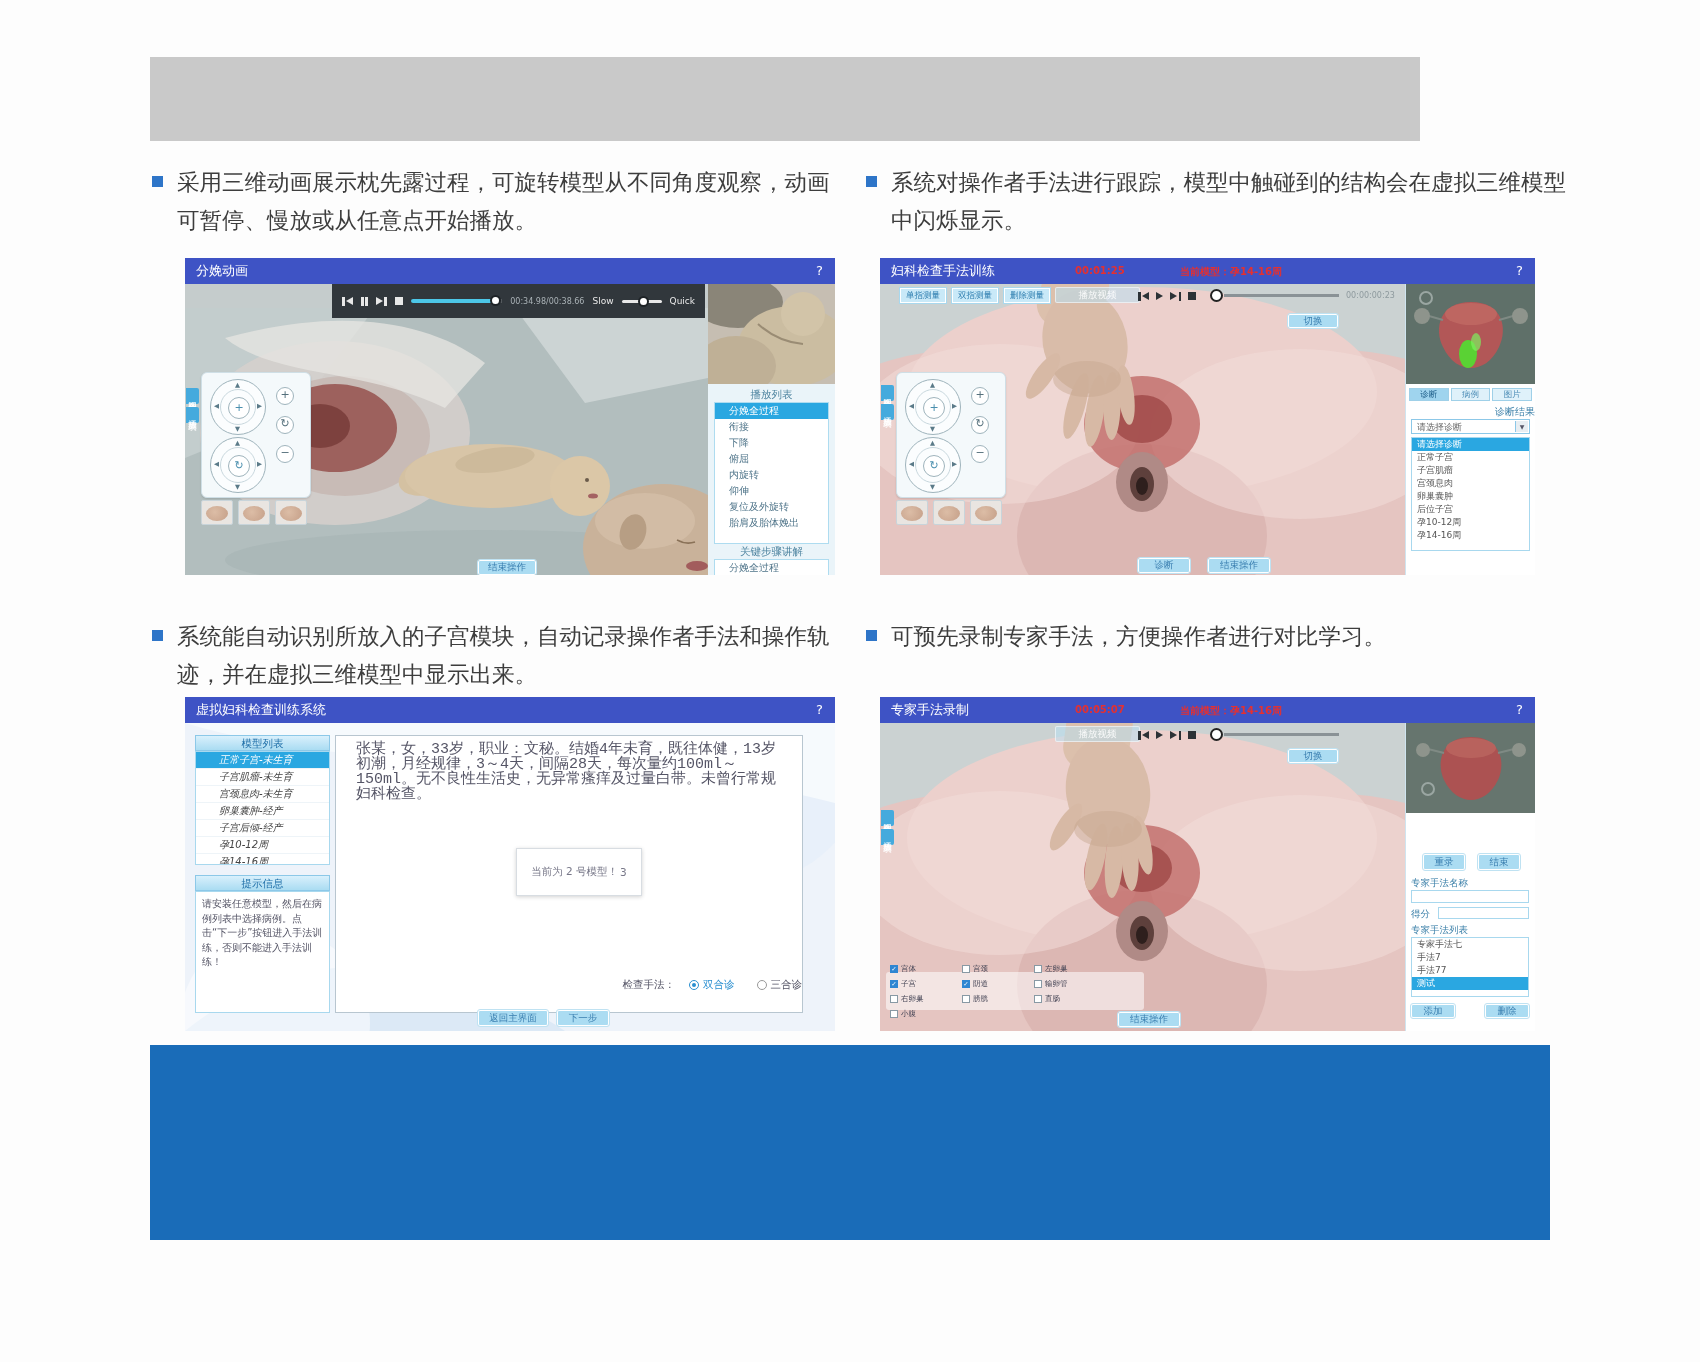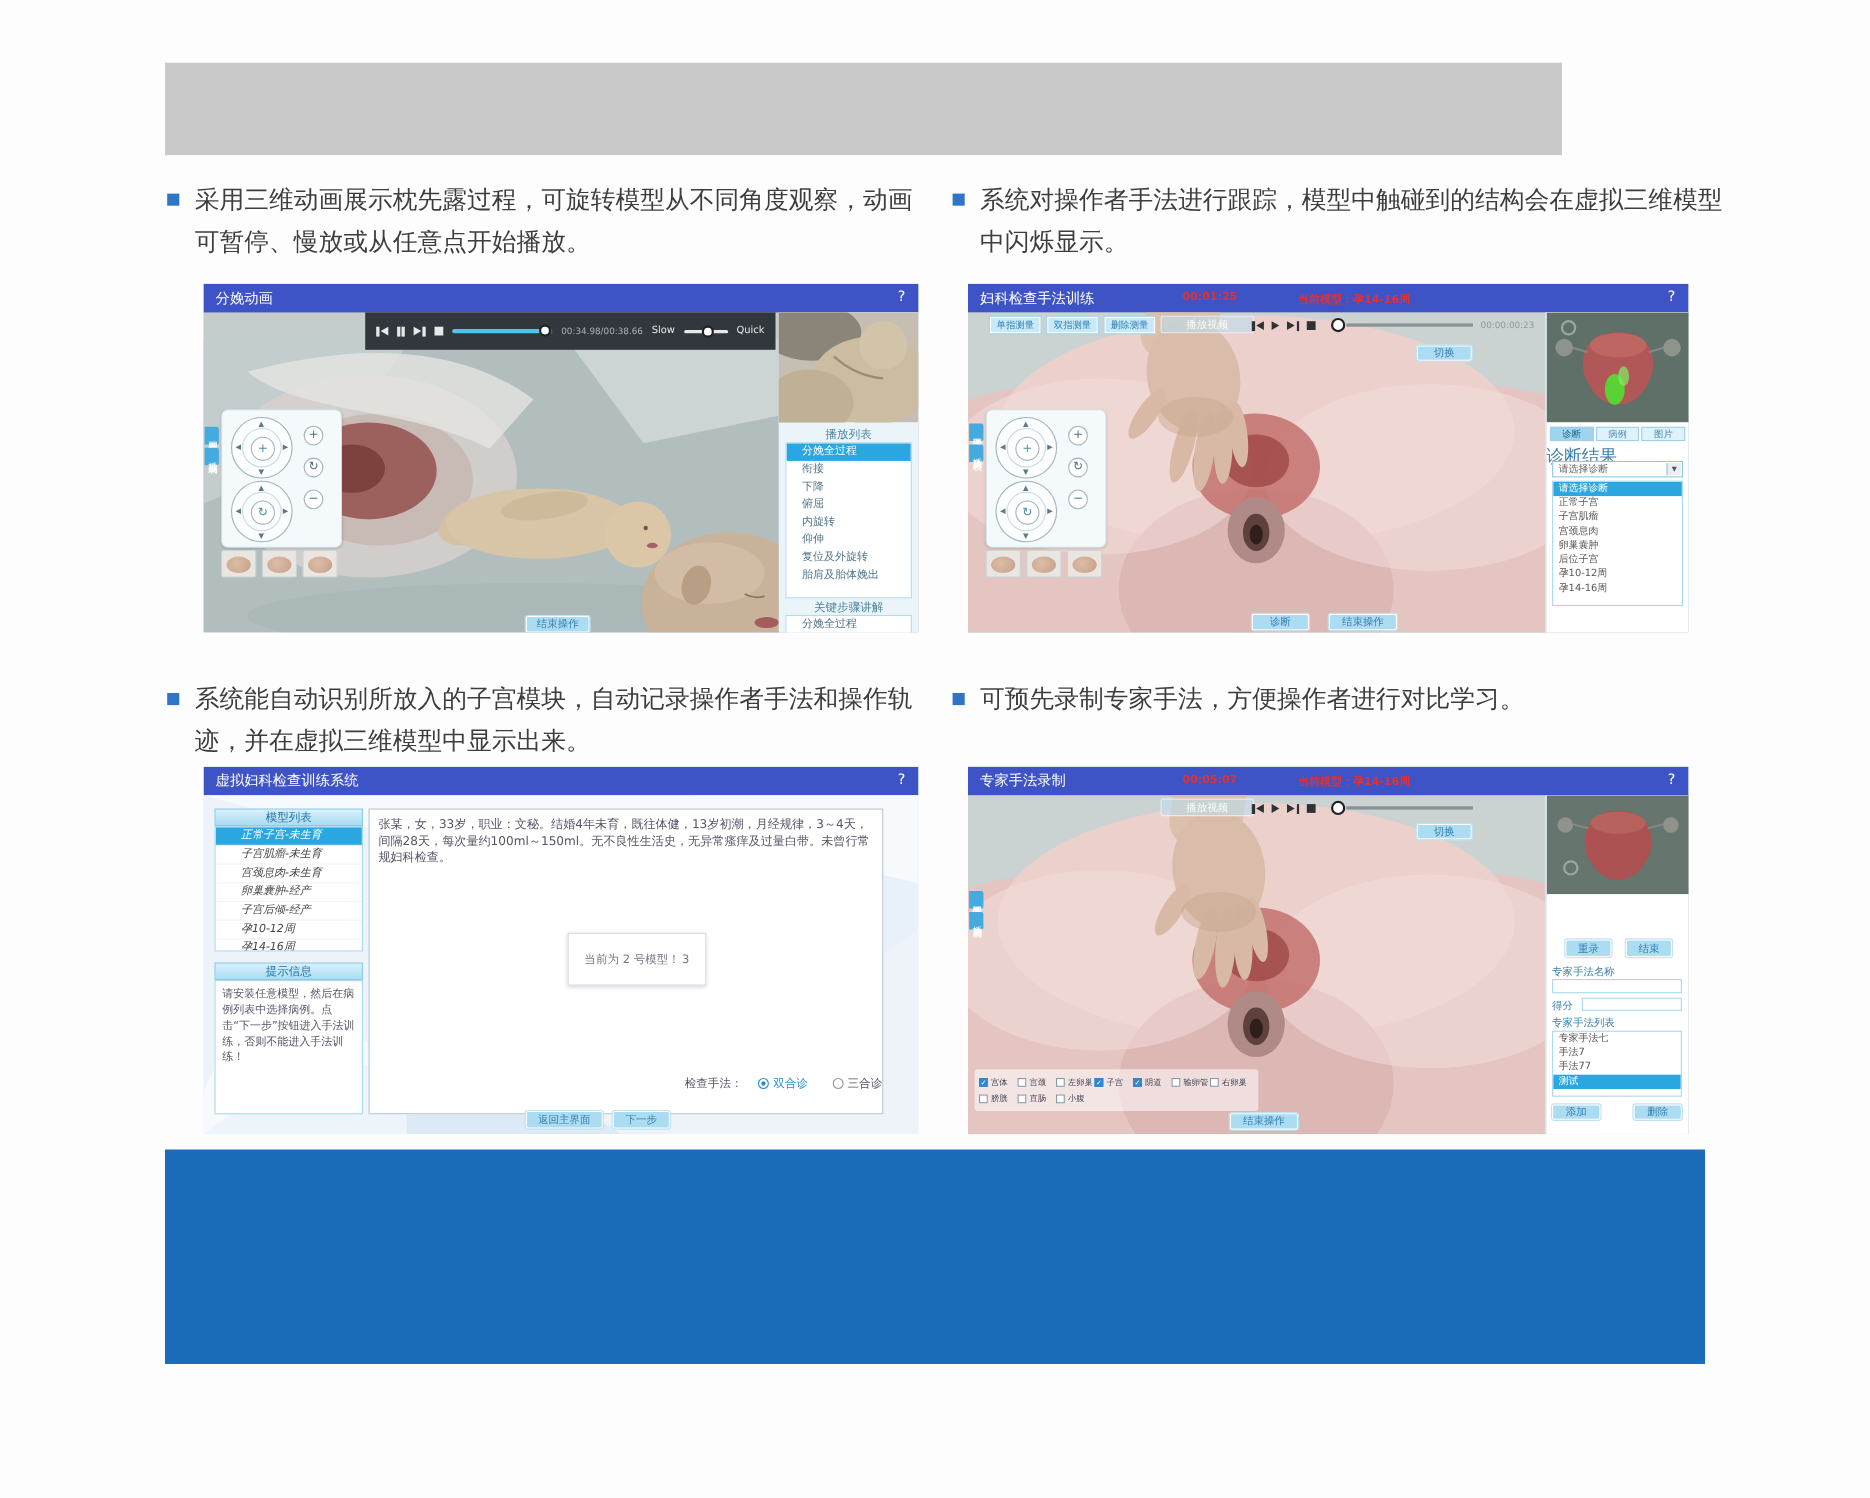--- a/index.html
+++ b/index.html
@@ -99,39 +99,39 @@
   .a2-line{position:absolute;left:344px;top:10px;width:115px;height:3px;background:#8a9296;}
   .a2-ptime{position:absolute;left:466px;top:7px;font-size:8px;color:#8e9a9e;}
   .a2-switch{left:408px;top:30px;width:50px;height:14px;}
   .a2-vtabs{left:1px;top:101px;}
   .a2-dpad{left:16px;top:88px;}
   .a2-poses{left:16px;top:216px;}
   .a2-rightcol{left:525px;width:130px;height:291px;border-left:1px solid #cfe4ef;box-sizing:border-box;}
   .a2-tabs{position:absolute;left:3px;right:3px;top:104px;display:flex;gap:2px;}
   .a2-tab{flex:1;height:13px;background:#dff1fa;border:1px solid #9fd0e8;color:#4b8bb5;font-size:8.5px;display:flex;align-items:center;justify-content:center;box-sizing:border-box;}
   .a2-tab.active{background:#9fd4ee;color:#1f5f8a;}
-  .a2-result{position:absolute;left:0;right:0;top:121px;font-size:16px;color:#3a7fa8;text-align:left;}
+  .a2-result{position:absolute;left:0;right:0;top:121px;font-size:10px;color:#3a7fa8;text-align:right;}
   .a2-combo{position:absolute;left:5px;right:5px;top:135px;height:15px;background:#fff;border:1px solid #8cc8e8;font-size:9px;color:#666;line-height:14px;padding-left:5px;box-sizing:border-box;}
   .a2-combo .caret{position:absolute;right:1px;top:1px;width:12px;height:11px;background:#e8eef2;border-left:1px solid #8cc8e8;font-size:6px;color:#556;text-align:center;line-height:11px;}
   .a2-list{position:absolute;left:5px;right:5px;top:153px;height:112px;background:#fff;border:1px solid #a8d8ee;overflow:hidden;}
   .a2-opt{font-size:9px;color:#555;height:13px;line-height:13px;padding-left:5px;}
   .a2-opt.active{background:#2aa7e1;color:#fff;}
   .a2-diag{left:258px;top:274px;width:52px;height:15px;}
   .a2-end{left:328px;top:274px;width:62px;height:15px;}
 
   
   .a3-left{position:absolute;left:10px;top:12px;width:135px;}
   .a3-header{height:16px;background:linear-gradient(#d9f0fc,#aadcf2);border:1px solid #8cc8e8;color:#1f6fa8;font-size:10.5px;text-align:center;line-height:15px;box-sizing:border-box;}
   .a3-listbox{position:absolute;left:10px;top:28px;width:135px;height:114px;background:#fff;border:1px solid #a8d8ee;box-sizing:border-box;overflow:hidden;}
   .a3-item{height:16px;line-height:16px;font-size:10px;color:#444;padding-left:23px;border-bottom:1px solid #eef4f8;font-style:italic;}
   .a3-item.active{background:#2aa7e1;color:#fff;}
   .a3-tiphead{position:absolute;left:10px;top:152px;width:135px;}
   .a3-tipbox{position:absolute;left:10px;top:168px;width:135px;height:122px;background:#fff;border:1px solid #a8d8ee;box-sizing:border-box;font-size:10px;color:#556;line-height:14.5px;padding:5px 6px;}
   .a3-case{position:absolute;left:150px;top:12px;width:468px;height:278px;background:#fff;border:1px solid #b8c6d0;box-sizing:border-box;}
-  .a3-casetext{font-size:11px;color:#556;line-height:15px;padding:6px 8px;}
+  .a3-casetext{font-size:15px;color:#556;line-height:15px;padding:6px 20px;font-family:Liberation Mono, monospace;}
   .a3-notice{position:absolute;left:180px;top:112px;width:124px;height:46px;background:#fff;border:1px solid #d8dde2;box-shadow:0 1px 4px rgba(0,0,0,.18);display:flex;flex-direction:row;align-items:center;justify-content:center;gap:2px;font-size:10.5px;color:#778;}
   .a3-method{position:absolute;left:0;right:0;top:242px;display:flex;align-items:center;justify-content:flex-end;gap:14px;font-size:10.5px;color:#556;}
   .radio-opt{display:flex;align-items:center;gap:4px;}
   .rad{width:10px;height:10px;border:1px solid #999;border-radius:50%;box-sizing:border-box;position:relative;background:#fff;}
   .radio-opt.selected .rad{border-color:#2a8fd0;}
   .radio-opt.selected .rad::after{content:"";position:absolute;left:2px;top:2px;width:4px;height:4px;border-radius:50%;background:#2a8fd0;}
   .radio-opt.selected{color:#2a8fd0;}
   .a3-back{left:293px;top:287px;width:70px;height:16px;}
   .a3-next{left:372px;top:287px;width:52px;height:16px;}
 
@@ -147,21 +147,21 @@
   .a4-nameinp{position:absolute;left:531px;top:167px;width:118px;height:13px;background:#fff;border:1px solid #a8d8ee;box-sizing:border-box;}
   .a4-scorelab{position:absolute;left:531px;top:185px;font-size:9.5px;color:#3a7fa8;}
   .a4-scoreinp{position:absolute;left:558px;top:184px;width:91px;height:12px;background:#fff;border:1px solid #a8d8ee;box-sizing:border-box;}
   .a4-listlab{position:absolute;left:531px;top:201px;font-size:9.5px;color:#3a7fa8;}
   .a4-listbox{position:absolute;left:531px;top:214px;width:118px;height:60px;background:#ffffff;border:1px solid #a8d8ee;overflow:hidden;box-sizing:border-box;}
   .a4-li{font-size:9px;color:#555;height:13px;line-height:13px;padding-left:5px;}
   .a4-li.active{background:#2aa7e1;color:#fff;}
   .a4-add{left:531px;top:281px;width:44px;height:14px;}
   .a4-del{left:605px;top:281px;width:44px;height:14px;}
   .a4-checkbar{position:absolute;left:6px;top:249px;width:258px;height:38px;background:rgba(255,255,255,.55);border-radius:3px;display:flex;flex-wrap:wrap;align-content:center;padding:2px 4px;box-sizing:border-box;}
-  .cbx{width:35px;display:flex;align-items:center;gap:3px;height:15px;}
+  .cbx{width:72px;display:flex;align-items:center;gap:3px;height:15px;}
   .cbx .box{width:8px;height:8px;border:1px solid #8899a4;background:#fff;box-sizing:border-box;flex:none;}
   .cbx.checked .box{background:#2f86d2;border-color:#2f86d2;}
   .cbx.checked .box::after{content:"✓";display:block;color:#fff;font-size:6.5px;line-height:7px;text-align:center;}
   .cbx .lbl{font-size:7.5px;color:#445;white-space:nowrap;}
   .a4-end{left:238px;top:289px;width:62px;height:15px;}
 
   svg{display:block;}
 </style>
 </head>
 <body>

